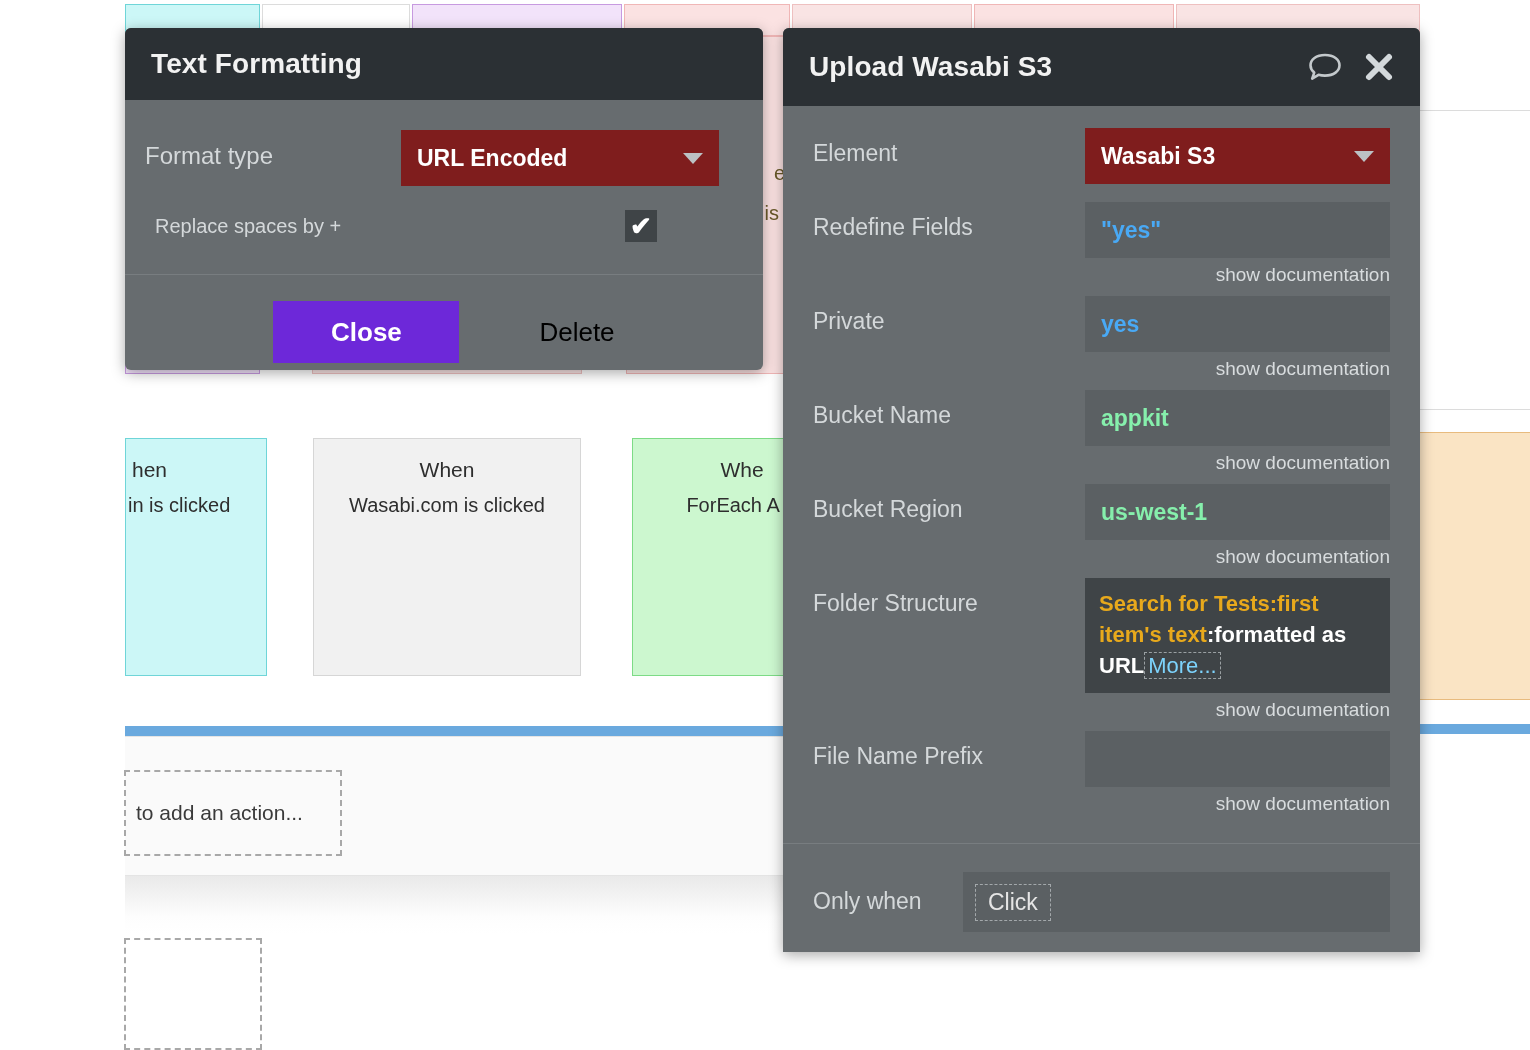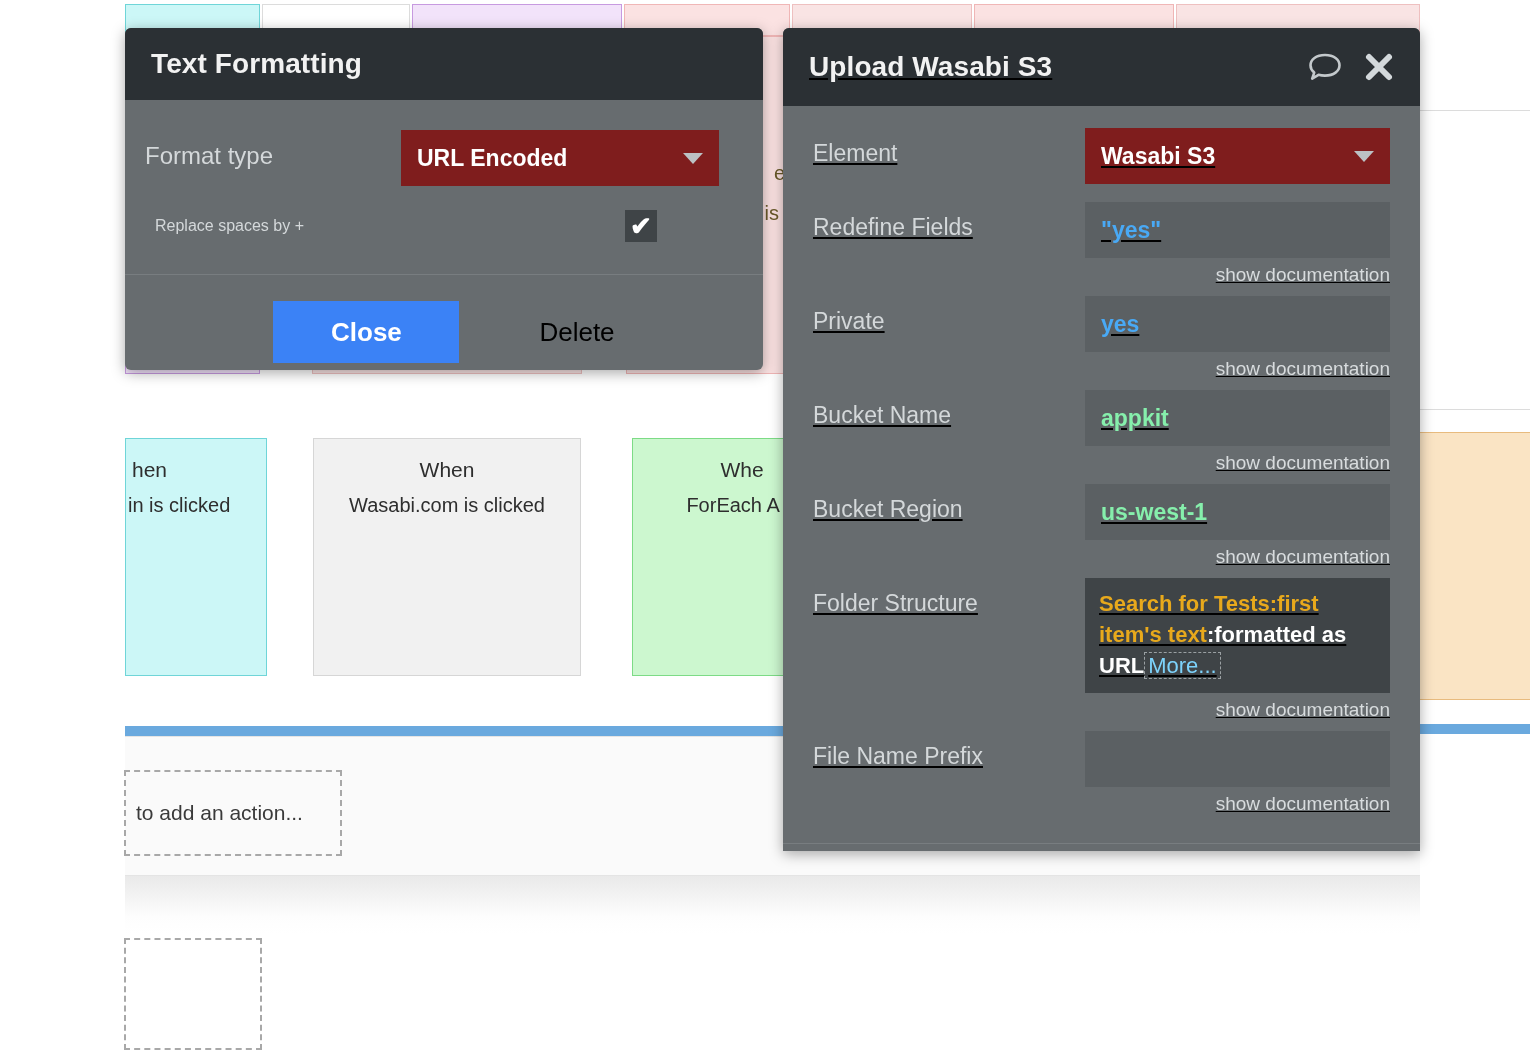--- a/index.html
+++ b/index.html
@@ -205,33 +205,33 @@
     width: 638px;
     height: 342px;
   }
   #dlg-text-formatting .dlg-header { height: 72px; }
 
   .tf-row1 { margin-top: 30px; padding-left: 20px; }
   .tf-row1 .flabel { width: 256px; font-size: 24px; padding-top: 12px; }
   .tf-row1 .select-field { width: 318px; height: 56px; }
 
   .tf-row2 { margin-top: 24px; align-items: center; }
-  .tf-row2 .flabel { width: 470px; font-size: 16px; padding-top: 0; }
+  .tf-row2 .flabel { width: 470px; font-size: 20px; padding-top: 0; }
 
   .tf-divider { margin-top: 32px; }
 
   .tf-buttons {
     display: flex;
     align-items: center;
     justify-content: center;
     gap: 80px;
     margin-top: 26px;
   }
   .btn-close {
-    background: #3b82f6;
+    background: #6d28d9;
     color: #ffffff;
     font-size: 26px;
     font-weight: 700;
     width: 186px;
     height: 62px;
     display: flex;
     align-items: center;
     justify-content: center;
     cursor: pointer;
     border: none;
@@ -248,23 +248,22 @@
     cursor: pointer;
     border: none;
     font-family: "Liberation Sans", sans-serif;
   }
 
   
   #dlg-upload-wasabi {
     left: 783px;
     top: 28px;
     width: 637px;
-    height: 823px;
+    height: 924px;
     border-radius: 6px 6px 0 0;
-    text-decoration: underline;
   }
   .uw-rows { padding-top: 22px; }
   .uw-row { padding: 0 30px; display: flex; align-items: flex-start; }
   .uw-row .flabel { width: 272px; font-size: 23px; padding-top: 12px; }
   .uw-ctl { width: 320px; }
   .uw-field { height: 56px; }
   .uw-doc { margin-top: 6px; margin-bottom: 10px; }
 
   .expr-box {
     background: #3f4447;

